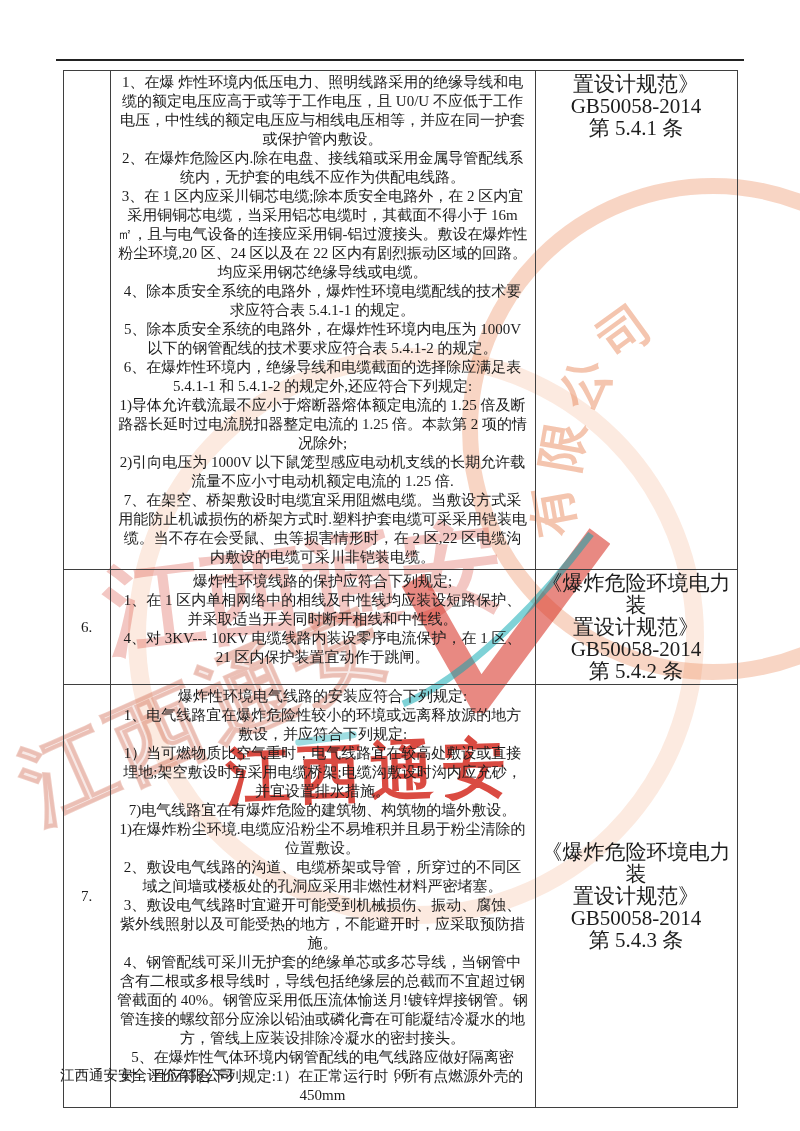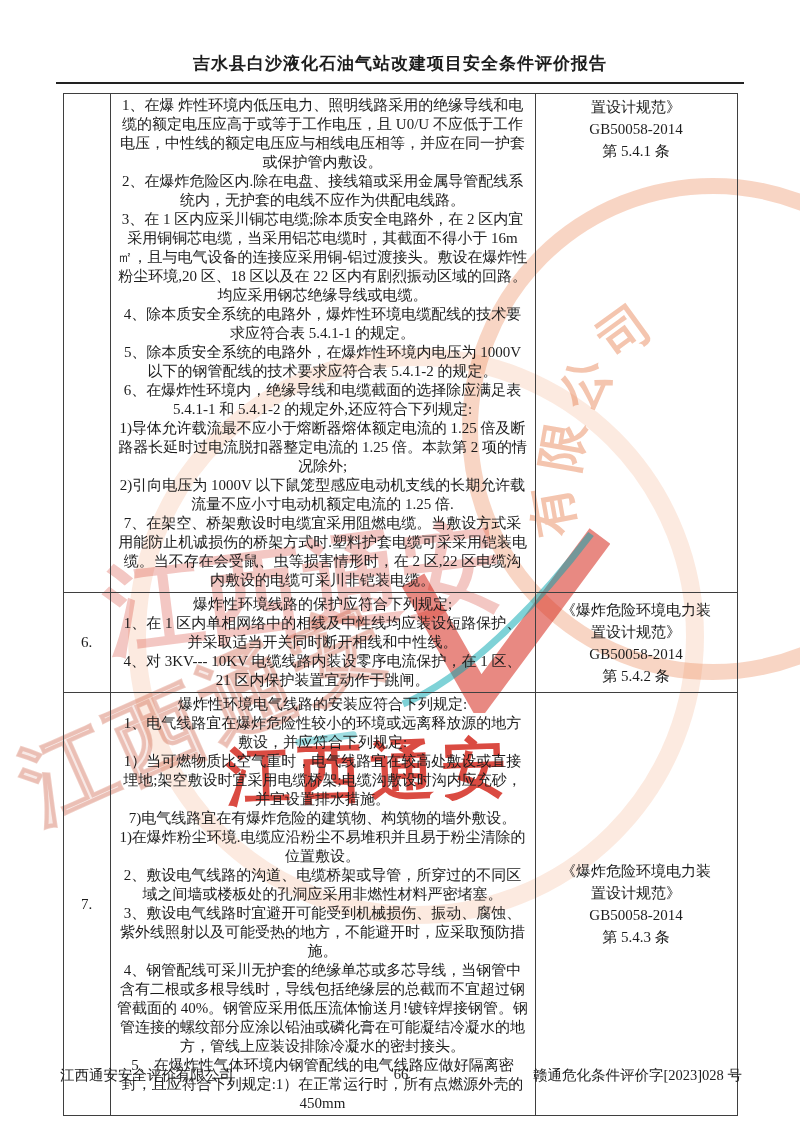--- a/index.html
+++ b/index.html
@@ -77,21 +77,21 @@
   .tbl td{
     border:1.5px solid #3f3f3f;
     padding:2px 6px;
     vertical-align:top;
     font-size:15px;line-height:19px;
   }
   .tbl td.num{
     text-align:center;vertical-align:middle;padding:0;
   }
   .tbl td.refc{
-    text-align:center;font-size:15px;line-height:22px;
+    text-align:center;font-size:21px;line-height:22px;
   }
   .tbl td.ref-mid{vertical-align:middle;}
   .cell p{margin:0;text-align:center;}
   .refline{margin:0;}
   .footer{
     position:absolute;left:60px;right:58px;top:1066px;z-index:1;
     font-size:14.5px;display:flex;justify-content:space-between;align-items:baseline;
   }
   .footer .pageno{
     position:absolute;left:50%;transform:translateX(-50%);
@@ -114,38 +114,37 @@
       <path d="M8,176 C70,150 140,80 196,6" stroke="#00a5af" stroke-opacity="0.5" stroke-width="7" fill="none"></path>
     </svg>
     <div class="teal2"></div>
     <div class="wm-red-faint">江西通安</div>
     <div class="wm-red">江西通安</div>
     <div class="wm-outline">江西通安</div>
   </div>
 
   <div class="content">
     <div class="header">
-      <div class="title">吉水县白沙液化石油气站改建项目安全条件评价报告</div>
       <div class="rule"></div>
     </div>
 
     <table class="tbl">
       <colgroup>
           <col style="width:47px">
           <col style="width:425px">
           <col style="width:202px">
         </colgroup>
 
       <tbody>
           <tr style="height:478px">
         <td class="num"></td>
         <td class="cell">
           <p>1、在爆 炸性环境内低压电力、照明线路采用的绝缘导线和电缆的额定电压应高于或等于工作电压，且 U0/U 不应低于工作电压，中性线的额定电压应与相线电压相等，并应在同一护套或保护管内敷设。</p>
           <p>2、在爆炸危险区内.除在电盘、接线箱或采用金属导管配线系统内，无护套的电线不应作为供配电线路。</p>
-          <p>3、在 1 区内应采川铜芯电缆;除本质安全电路外，在 2 区内宜采用铜铜芯电缆，当采用铝芯电缆时，其截面不得小于 16m ㎡，且与电气设备的连接应采用铜-铝过渡接头。敷设在爆炸性粉尘环境,20 区、18 区以及在 22 区内有剧烈振动区域的回路。均应采用钢芯绝缘导线或电缆。</p>
+          <p>3、在 1 区内应采川铜芯电缆;除本质安全电路外，在 2 区内宜采用铜铜芯电缆，当采用铝芯电缆时，其截面不得小于 16m ㎡，且与电气设备的连接应采用铜-铝过渡接头。敷设在爆炸性粉尘环境,20 区、24 区以及在 22 区内有剧烈振动区域的回路。均应采用钢芯绝缘导线或电缆。</p>
           <p>4、除本质安全系统的电路外，爆炸性环境电缆配线的技术要求应符合表 5.4.1-1 的规定。</p>
           <p>5、除本质安全系统的电路外，在爆炸性环境内电压为 1000V 以下的钢管配线的技术要求应符合表 5.4.1-2 的规定。</p>
           <p>6、在爆炸性环境内，绝缘导线和电缆截面的选择除应满足表 5.4.1-1 和 5.4.1-2 的规定外,还应符合下列规定:</p>
           <p>1)导体允许载流最不应小于熔断器熔体额定电流的 1.25 倍及断路器长延时过电流脱扣器整定电流的 1.25 倍。本款第 2 项的情况除外;</p>
           <p>2)引向电压为 1000V 以下鼠笼型感应电动机支线的长期允许载流量不应小寸电动机额定电流的 1.25 倍.</p>
           <p>7、在架空、桥架敷设时电缆宜采用阻燃电缆。当敷设方式采用能防止机诚损伤的桥架方式时.塑料护套电缆可采采用铠装电缆。当不存在会受鼠、虫等损害情形时，在 2 区,22 区电缆沟内敷设的电缆可采川非铠装电缆。</p>
         </td>
         <td class="refc">
           <p class="refline">置设计规范》</p>
           <p class="refline">GB50058-2014</p>
@@ -188,16 +187,15 @@
           <p class="refline">第 5.4.3 条</p>
         </td>
       </tr>
     </tbody>
       </table>
   </div>
 
   <div class="footer">
     <span>江西通安安全评价有限公司</span>
     <span class="pageno">66</span>
-    <span>赣通危化条件评价字[2023]028 号</span>
   </div>
 
 </div>
 
 </body></html>

